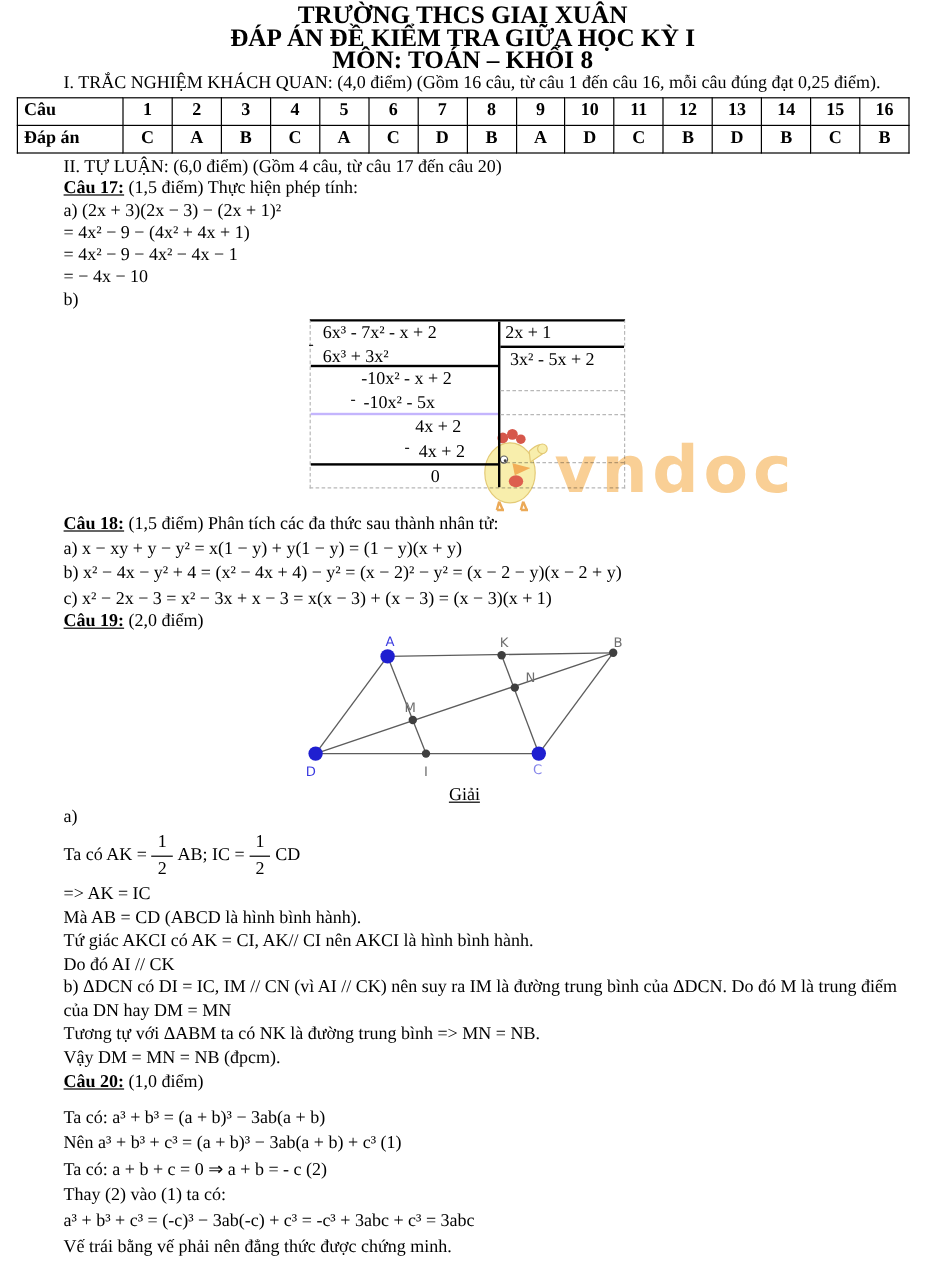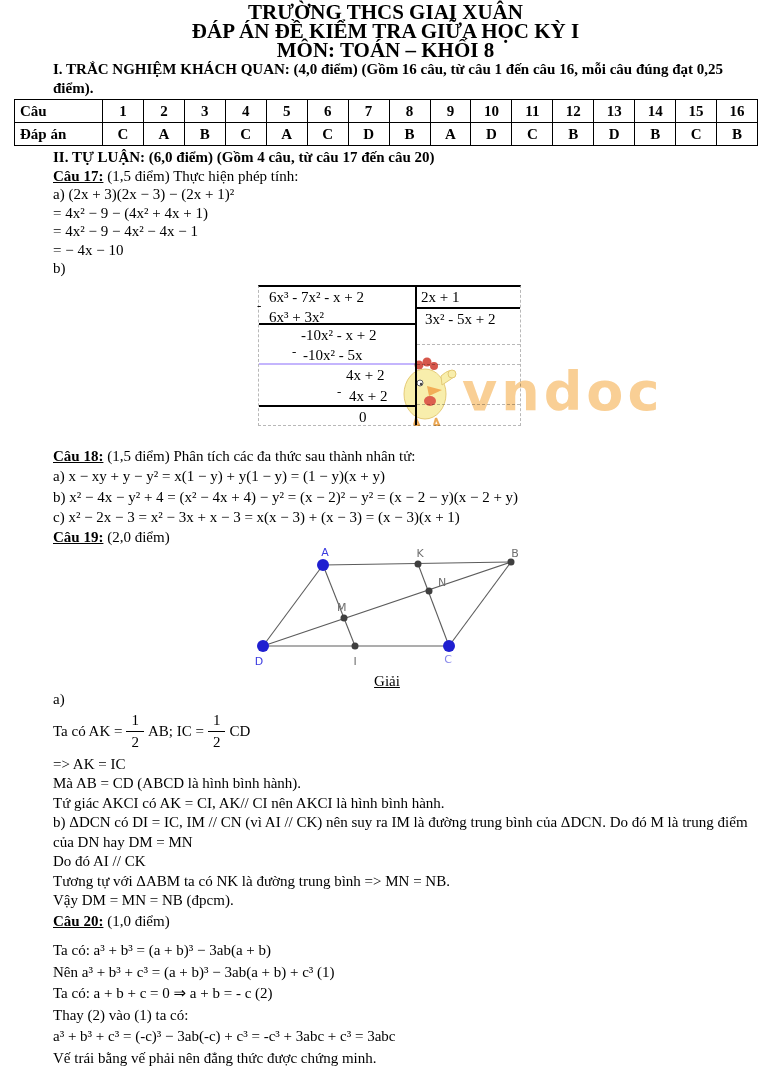--- a/index.html
+++ b/index.html
@@ -4,21 +4,21 @@
 <style>
   html,body { margin:0; padding:0; background:#fff; }
   .page {
     position:relative; width:771px; height:1070px; background:#fff;
     font-family:"Liberation Serif", serif; font-size:15px; color:#000;
     overflow:hidden;
   }
   .hdr { text-align:center; font-weight:bold; font-size:21px; line-height:19px; }
   .hdr-wrap { padding-top:3px; }
   p { margin:0 14px 0 53px; line-height:18.5px; }
-  .bold { font-weight:bold; }
+  .bold { font-weight:normal; }
   .bu { font-weight:bold; text-decoration:underline; }
   .s1-title { line-height:18.5px; }
 
   
   table.answers {
     border-collapse:collapse; table-layout:fixed; width:744px;
     margin:2px 0 0 14px; font-weight:bold; font-size:15px;
   }
   table.answers td { border:1px solid #000; height:22px; text-align:center; padding:0; overflow:hidden; }
   table.answers td.rowhdr { text-align:left; padding-left:5px; width:82px; }
@@ -210,22 +210,22 @@
     <span class="frac">
         <span class="num">1</span>
         <span class="den">2</span>
       </span>
     <span>CD</span>
   </div>
 
   <p class="l19">=&gt; AK = IC</p>
   <p class="l19">Mà AB = CD (ABCD là hình bình hành).</p>
   <p class="l19">Tứ giác AKCI có AK = CI, AK// CI nên AKCI là hình bình hành.</p>
+  <p class="l19">Do đó AI // CK</p>
   <p class="l19">b) ΔDCN có DI = IC, IM // CN (vì AI // CK) nên suy ra IM là đường trung bình của ΔDCN. Do đó M là trung điểm của DN hay DM = MN</p>
-  <p class="l19">Do đó AI // CK</p>
   <p class="l19">Tương tự với ΔABM ta có NK là đường trung bình =&gt; MN = NB.</p>
   <p class="l19">Vậy DM = MN = NB (đpcm).</p>
 
   <p class="l19 c20h"><span class="bu">Câu 20:</span><span> (1,0 điểm)</span></p>
   <div class="c20">
     <p>Ta có: a³ + b³ = (a + b)³ − 3ab(a + b)</p>
     <p>Nên a³ + b³ + c³ = (a + b)³ − 3ab(a + b) + c³ (1)</p>
     <p>Ta có: a + b + c = 0 ⇒ a + b = - c (2)</p>
     <p>Thay (2) vào (1) ta có:</p>
     <p>a³ + b³ + c³ = (-c)³ − 3ab(-c) + c³ = -c³ + 3abc + c³ = 3abc</p>

